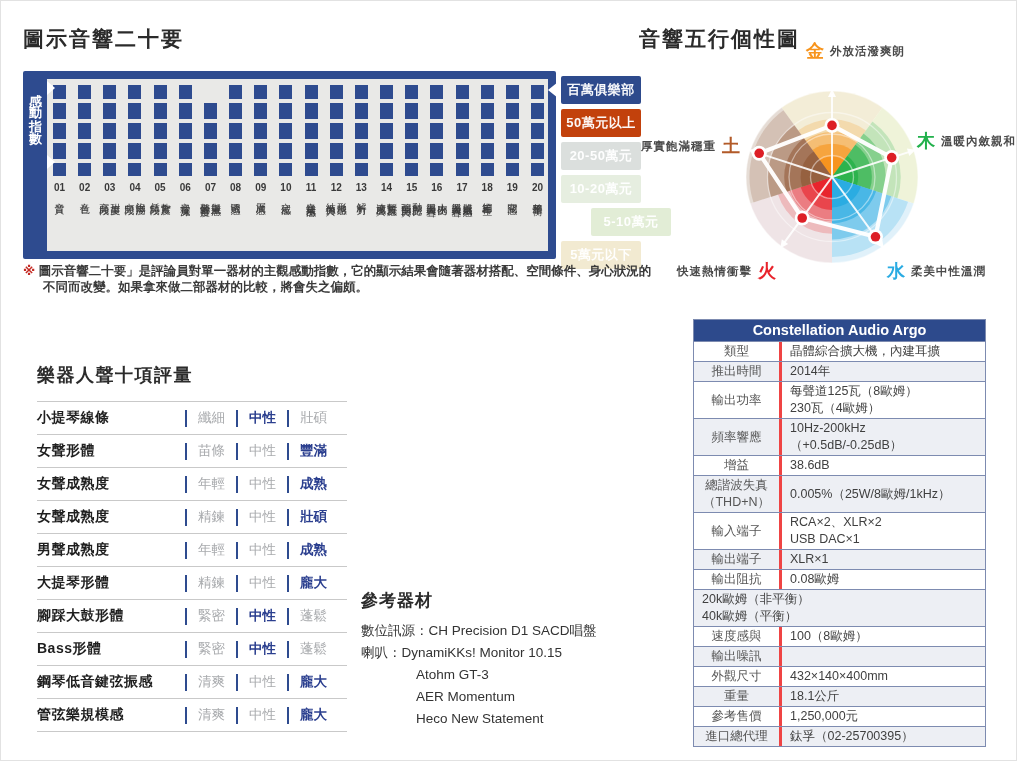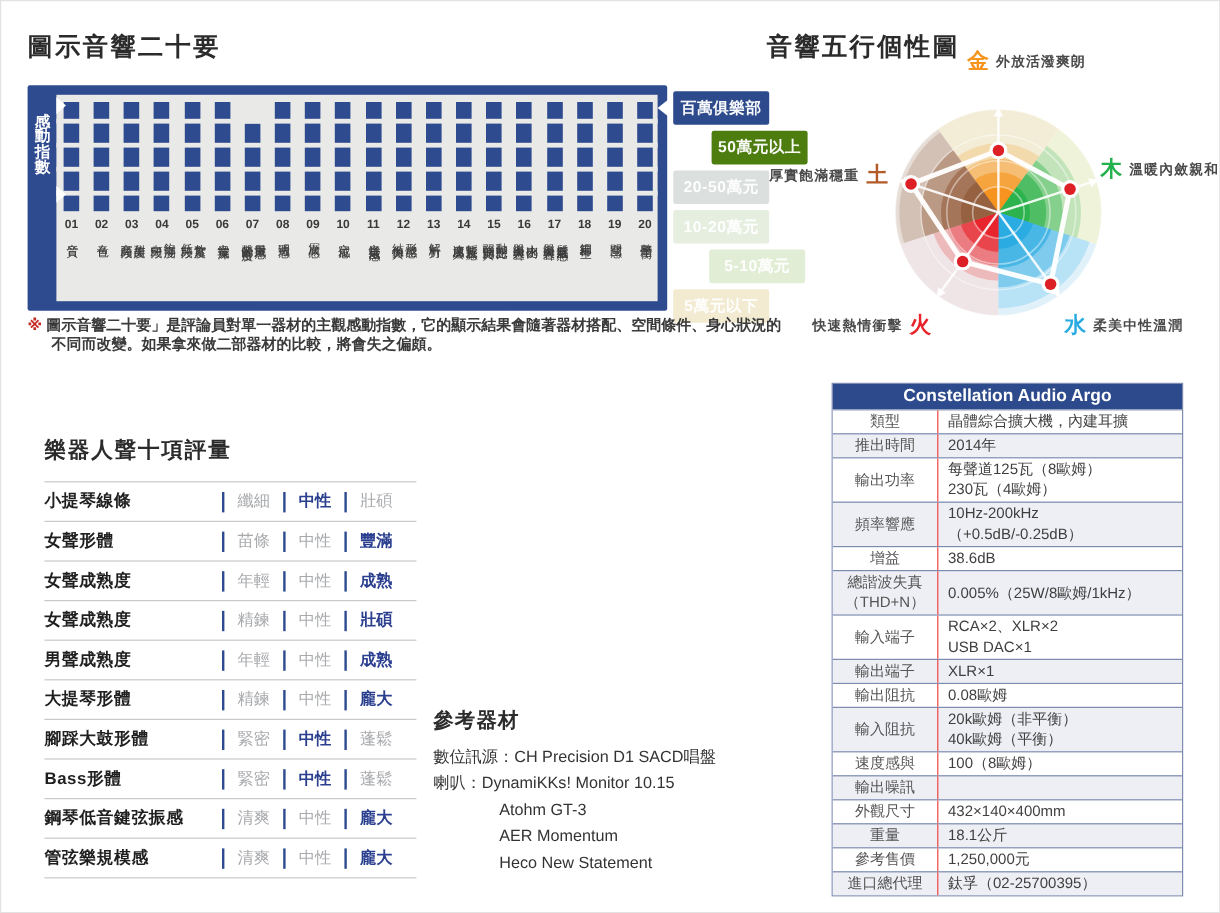--- a/index.html
+++ b/index.html
@@ -51,21 +51,21 @@
   #reference { position:absolute; left:360px; top:588px; width:300px; }
   #ref-title { font-size:17px; font-weight:bold; color:#2b2b2b; letter-spacing:1px; margin-bottom:8px; }
   .ref-line { font-size:13.5px; color:#333; line-height:22px; }
   .ref-line.indent { padding-left:55px; }
 
   
   #spec { position:absolute; left:692px; top:318px; width:293px; border:1px solid #7d8bb0; }
   #spec-header { background:#2d4a8c; color:#fff; font-size:14.5px; font-weight:bold; text-align:center; height:21px; line-height:21px; }
   .spec-row { display:flex; border-top:1px solid #7d8bb0; background:#ffffff; }
   .spec-row.alt { background:#edeff4; }
-  .spec-label { width:88px; flex:none; display:flex; align-items:center; justify-content:center; text-align:center; font-size:12.5px; color:#555; line-height:17px; padding:1px 0; border-right:1px solid #ef4444; white-space:pre-line; }
+  .spec-label { width:88px; flex:none; display:flex; align-items:center; justify-content:center; text-align:center; font-size:12.5px; color:#555; line-height:17px; padding:1px 0; border-right:3px solid #ef4444; white-space:pre-line; }
   .spec-value { flex:1; font-size:12.5px; color:#3f3f3f; line-height:17px; padding:1px 0 1px 8px; white-space:pre-line; display:flex; flex-direction:column; justify-content:center; }
 </style>
 </head>
 <body>
 
 <div id="canvas">
 
   <div class="sec-title" style="left:22px; top:24px;">圖示音響二十要</div>
 
   <div id="chart-frame">
@@ -269,21 +269,21 @@
               <span class="lbl-col">整體平衡</span>
             </div>
           </div>
         </div>
     </div>
   </div>
 
   <div id="legend-connector"></div>
   <div id="legend">
       <div class="legend-box sel" style="background: rgb(45, 74, 140);">百萬俱樂部</div>
-      <div class="legend-box" style="background: #4d7c0f; margin-left: 32px;">50萬元以上</div>
+      <div class="legend-box" style="background: #c2410c;">50萬元以上</div>
       <div class="legend-box" style="background: rgb(219, 223, 221);">20-50萬元</div>
       <div class="legend-box" style="background: rgb(230, 238, 224);">10-20萬元</div>
       <div class="legend-box" style="background: rgb(226, 237, 214); margin-left: 30px;">5-10萬元</div>
       <div class="legend-box" style="background: rgb(242, 234, 209);">5萬元以下</div>
     </div>
 
   <div id="footnote"><span class="mark">※</span> <span>圖示音響二十要」是評論員對單一器材的主觀感動指數，它的顯示結果會隨著器材搭配、空間條件、身心狀況的不同而改變。如果拿來做二部器材的比較，將會失之偏頗。</span></div>
 
   <div class="sec-title" style="left:638px; top:24px;">音響五行個性圖</div>
   <div id="radar-wrap">
@@ -506,21 +506,20 @@
         </div>
         <div class="spec-row alt">
           <div class="spec-label">輸出端子</div>
           <div class="spec-value">XLR×1</div>
         </div>
         <div class="spec-row">
           <div class="spec-label">輸出阻抗</div>
           <div class="spec-value">0.08歐姆</div>
         </div>
         <div class="spec-row alt">
-          <div class="spec-label">輸入阻抗</div>
           <div class="spec-value">20k歐姆（非平衡）
 40k歐姆（平衡）</div>
         </div>
         <div class="spec-row">
           <div class="spec-label">速度感與</div>
           <div class="spec-value">100（8歐姆）</div>
         </div>
         <div class="spec-row alt">
           <div class="spec-label">輸出噪訊</div>
         </div>

